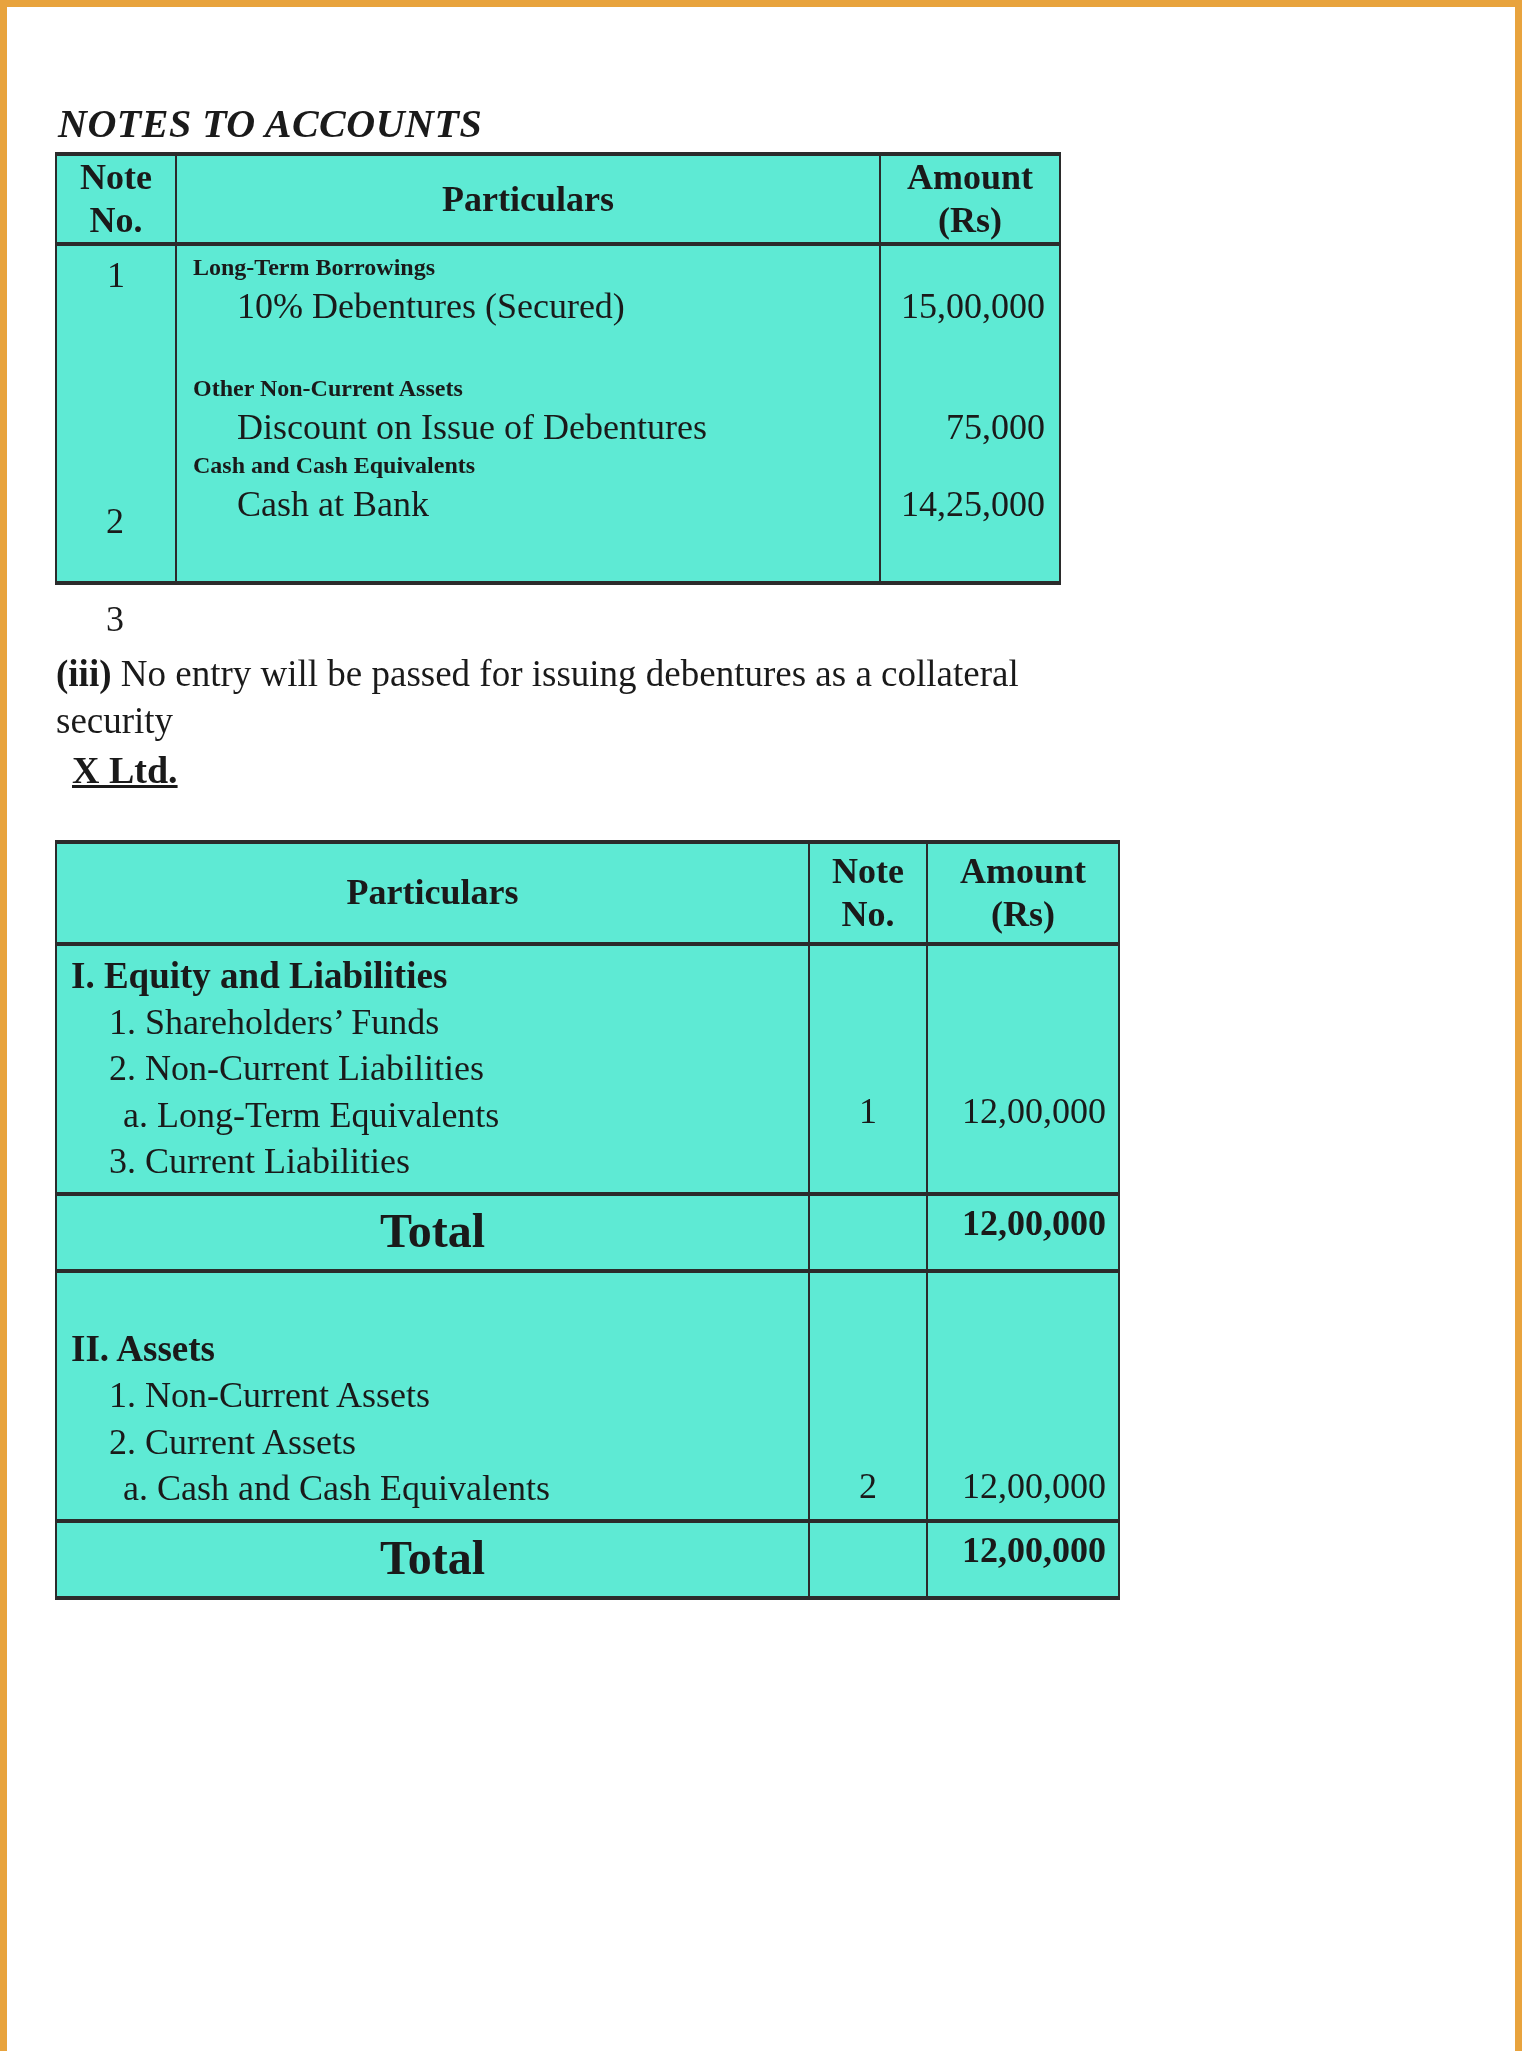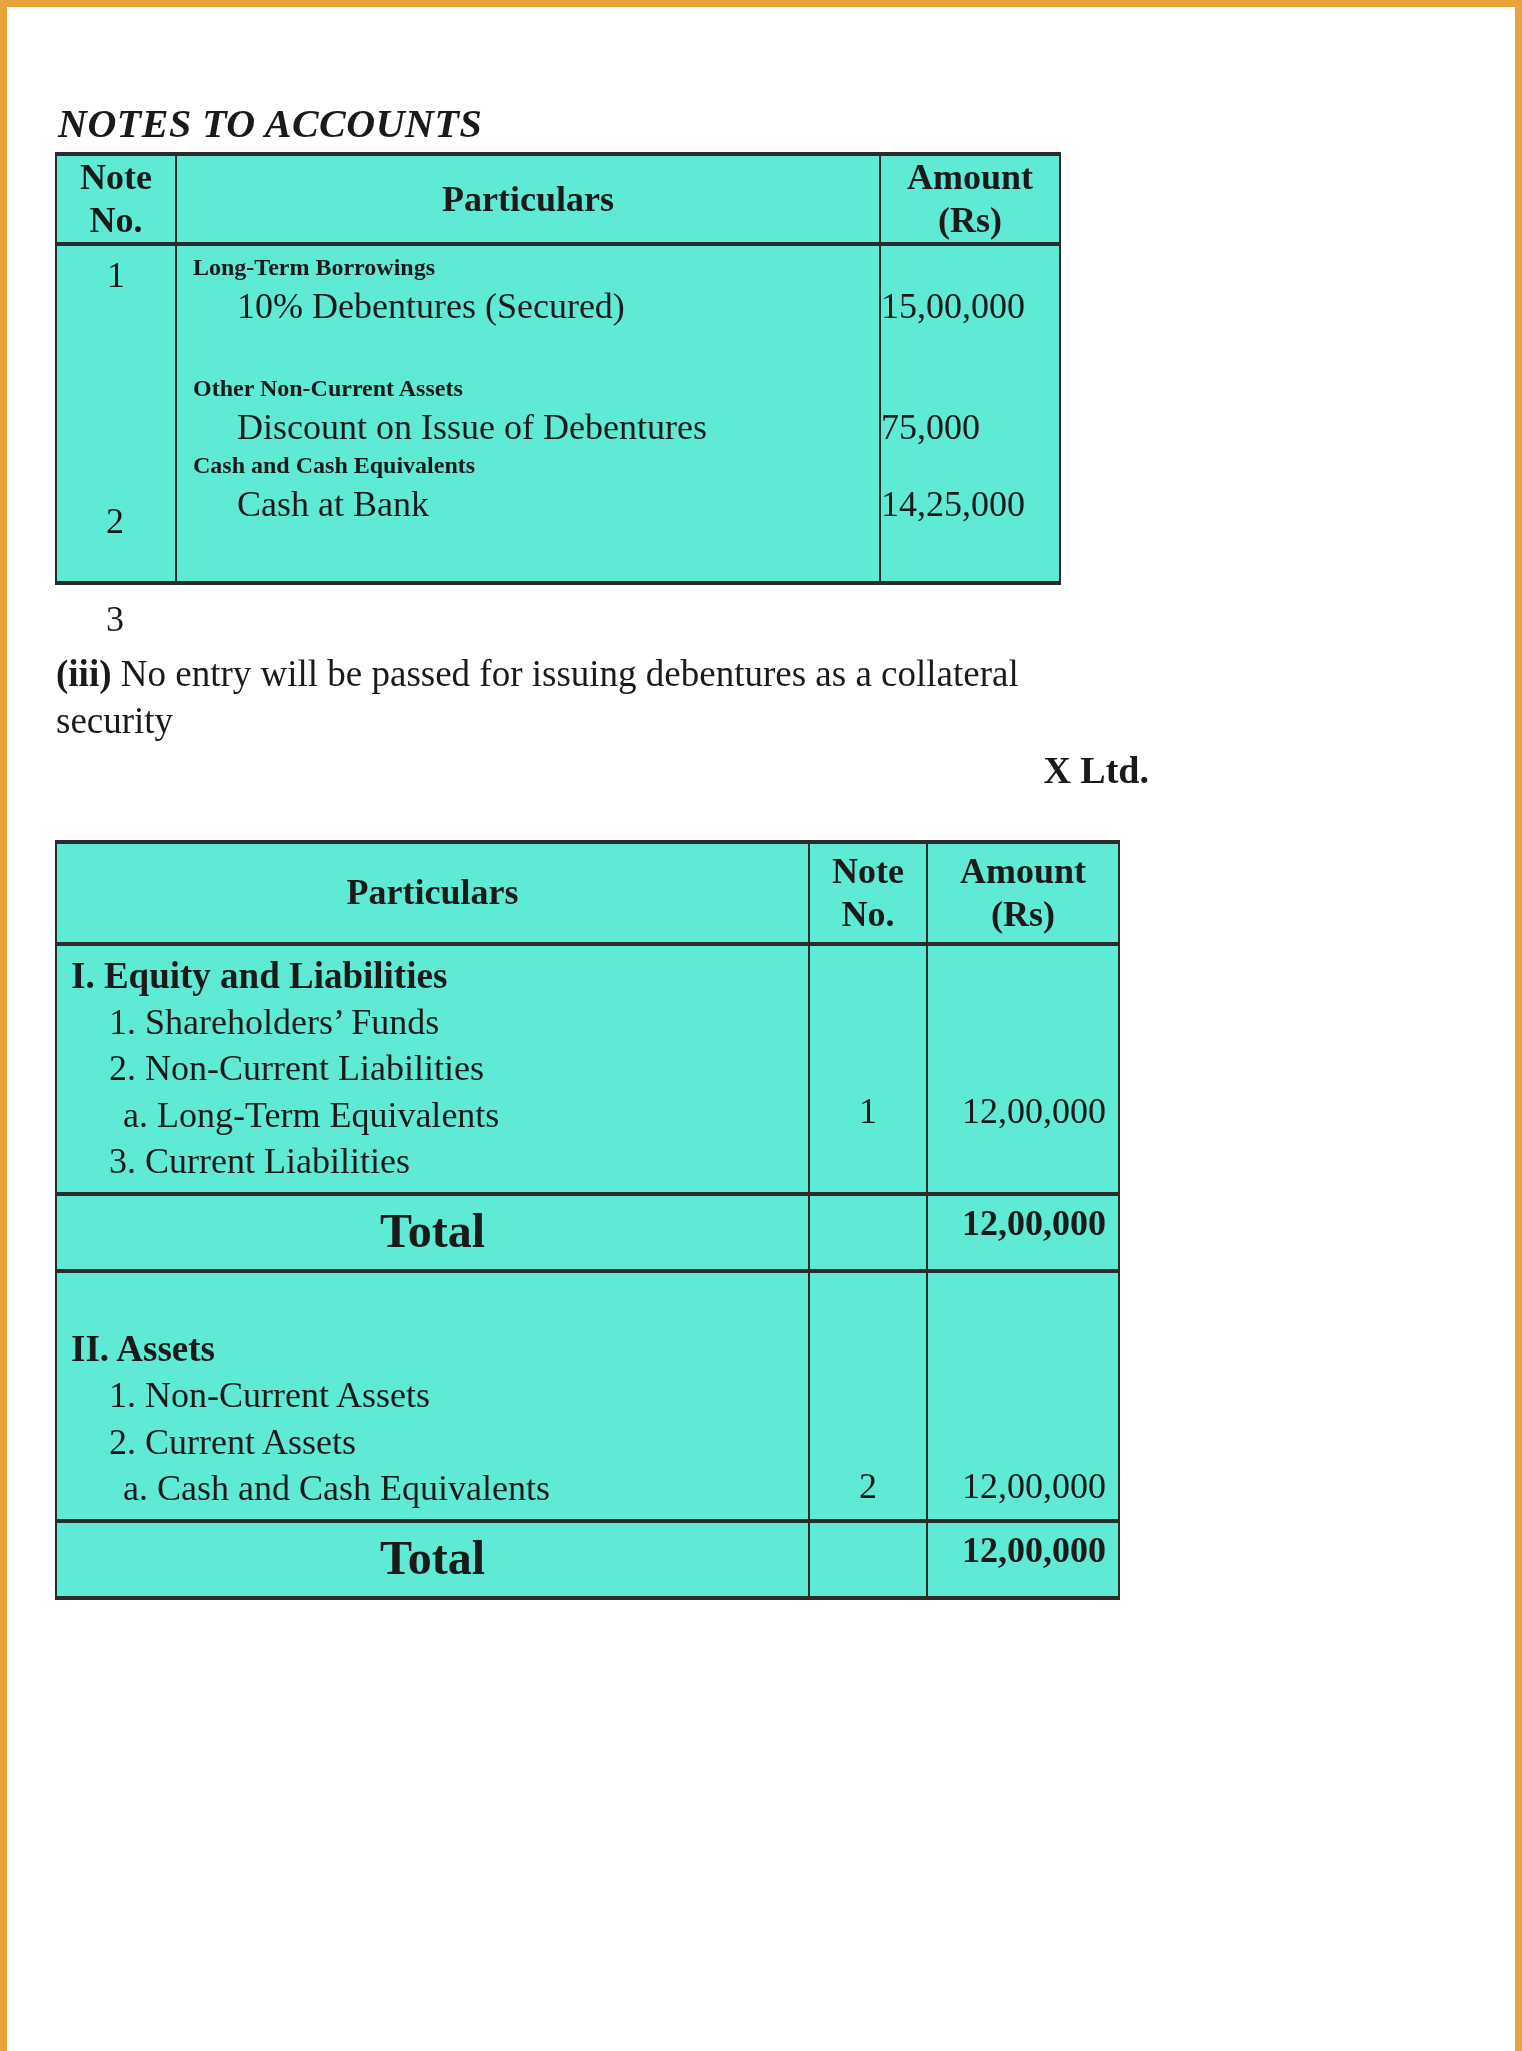--- a/index.html
+++ b/index.html
@@ -84,21 +84,21 @@
     text-align: center;
     padding-top: 6px;
     font-size: 36px;
   }
   #notes-table td.part {
     padding-left: 16px;
     padding-top: 6px;
     padding-bottom: 10px;
   }
   #notes-table td.amt {
-    text-align: left;
+    text-align: right;
     padding-right: 14px;
     padding-top: 6px;
     font-size: 36px;
   }
   .lbl-bold { font-weight: bold; font-size: 24px; display:block; }
   .lbl-sub  { display:block; padding-left: 44px; font-size: 36px; }
   .spacer-line { display:block; height: 44px; }
 
   
   #note-iii {
@@ -108,23 +108,24 @@
     width: 1000px;
     font-size: 37px;
     line-height: 1.28;
   }
   #note-iii b { font-weight: bold; }
 
   
   .center-head {
     position: absolute;
     width: 1100px;
-    left: 49px;
-    text-align: right;
-    font-weight: bold;
+    left: 72px;
+    text-align: left;
+    font-weight: bold;
+    text-decoration: underline;
   }
   #company-name { top: 748px; font-size: 38px; }
   #statement-name { top: 796px; font-size: 38px; }
 
   
   #bs-table {
     position: absolute;
     left: 55px;
     top: 840px;
     width: 1063px;

